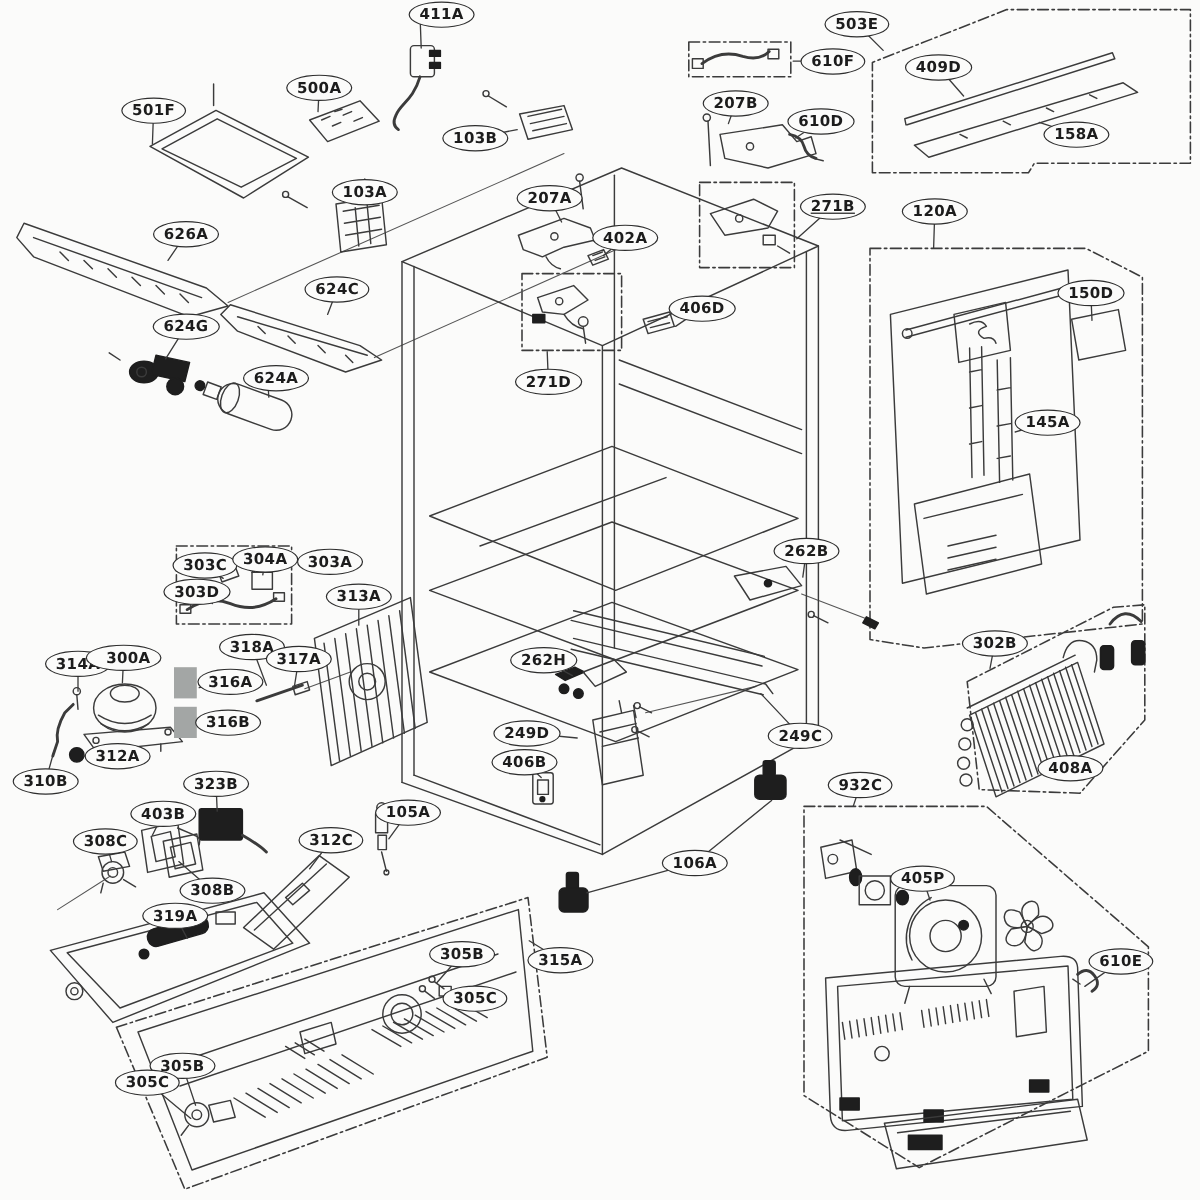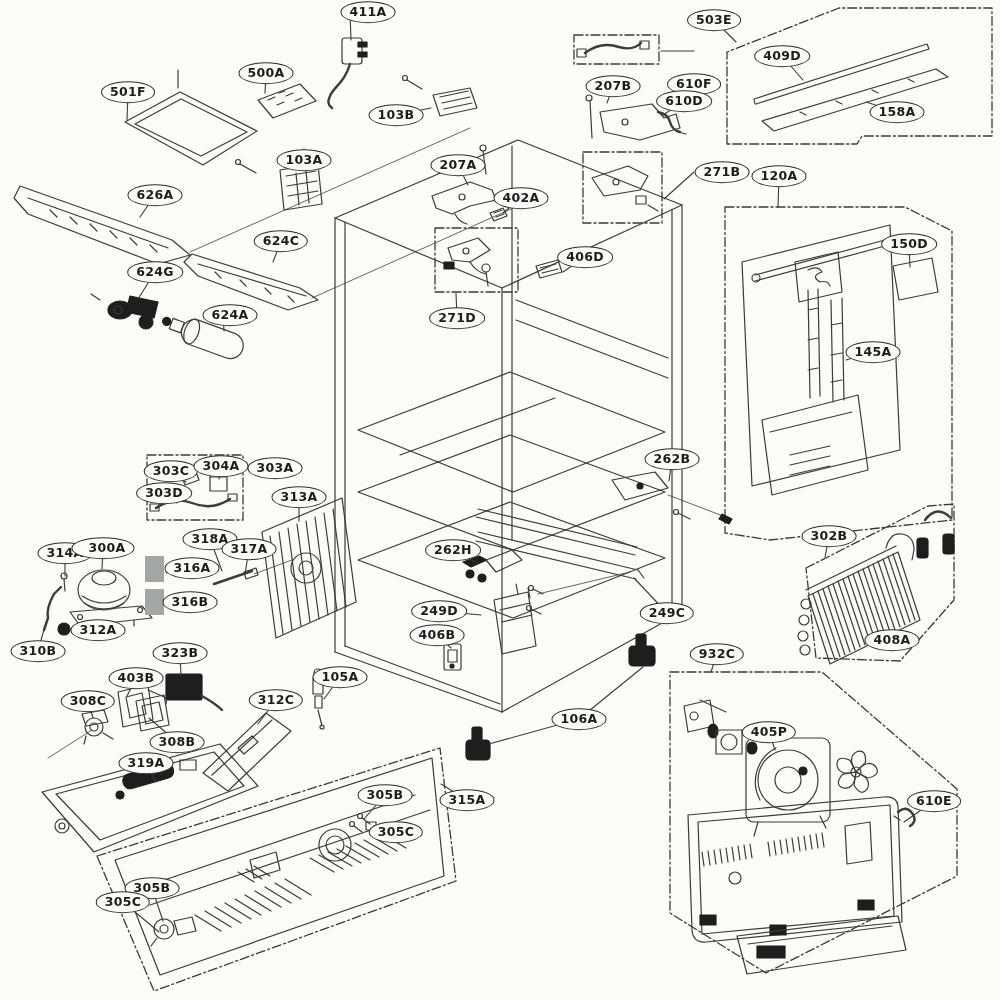--- a/index.html
+++ b/index.html
@@ -451,30 +451,30 @@
         <line x1="123" y1="902" x2="159" y2="932"></line>
       </g>
 </svg>
 
 <div id="callout-layer">
       <div class="callout" style="left: 128px; top: 92px; text-align: right;">501F</div>
       <div class="callout" style="left: 266px; top: 73px;">500A</div>
       <div class="callout" style="left: 368px; top: 12px;">411A</div>
       <div class="callout" style="left: 396px; top: 115px;">103B</div>
       <div class="callout" style="left: 613px; top: 86px;">207B</div>
-      <div class="callout" style="left: 694px; top: 51px; margin-top: 33px;">610F</div>
+      <div class="callout" style="left: 694px; top: 51px;">610F</div>
       <div class="callout" style="left: 684px; top: 101px;">610D</div>
       <div class="callout" style="left: 714px; top: 20px;">503E</div>
       <div class="callout" style="left: 782px; top: 56px;">409D</div>
       <div class="callout" style="left: 897px; top: 112px;">158A</div>
       <div class="callout" style="left: 304px; top: 160px;">103A</div>
       <div class="callout" style="left: 155px; top: 195px;">626A</div>
       <div class="callout" style="left: 458px; top: 165px;">207A</div>
       <div class="callout" style="left: 521px; top: 198px;">402A</div>
-      <div class="callout" style="left: 722px; top: 172px;">271B</div>
+      <div class="callout" style="left: 694px; top: 172px; text-decoration: underline;">271B</div>
       <div class="callout" style="left: 779px; top: 176px;">120A</div>
       <div class="callout" style="left: 281px; top: 241px;">624C</div>
       <div class="callout" style="left: 909px; top: 244px;">150D</div>
       <div class="callout" style="left: 155px; top: 272px;">624G</div>
       <div class="callout" style="left: 585px; top: 257px;">406D</div>
       <div class="callout" style="left: 230px; top: 315px;">624A</div>
       <div class="callout" style="left: 457px; top: 318px;">271D</div>
       <div class="callout" style="left: 873px; top: 352px;">145A</div>
       <div class="callout" style="left: 171px; top: 471px;">303C</div>
       <div class="callout" style="left: 221px; top: 466px;">304A</div>

